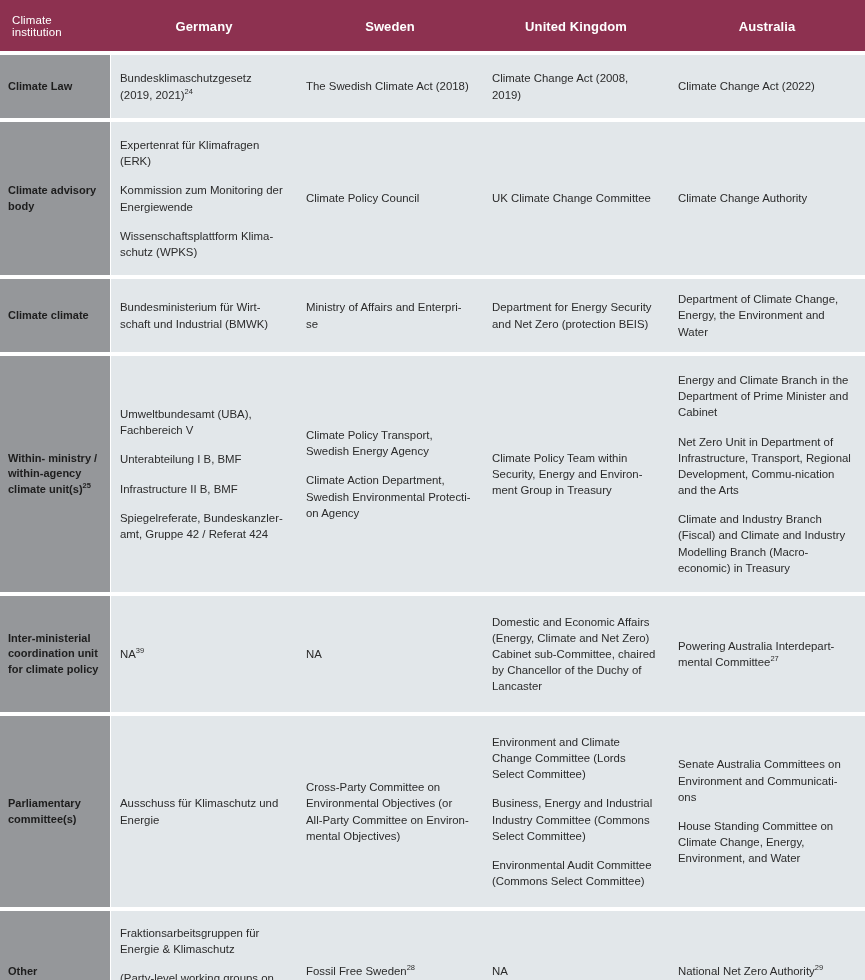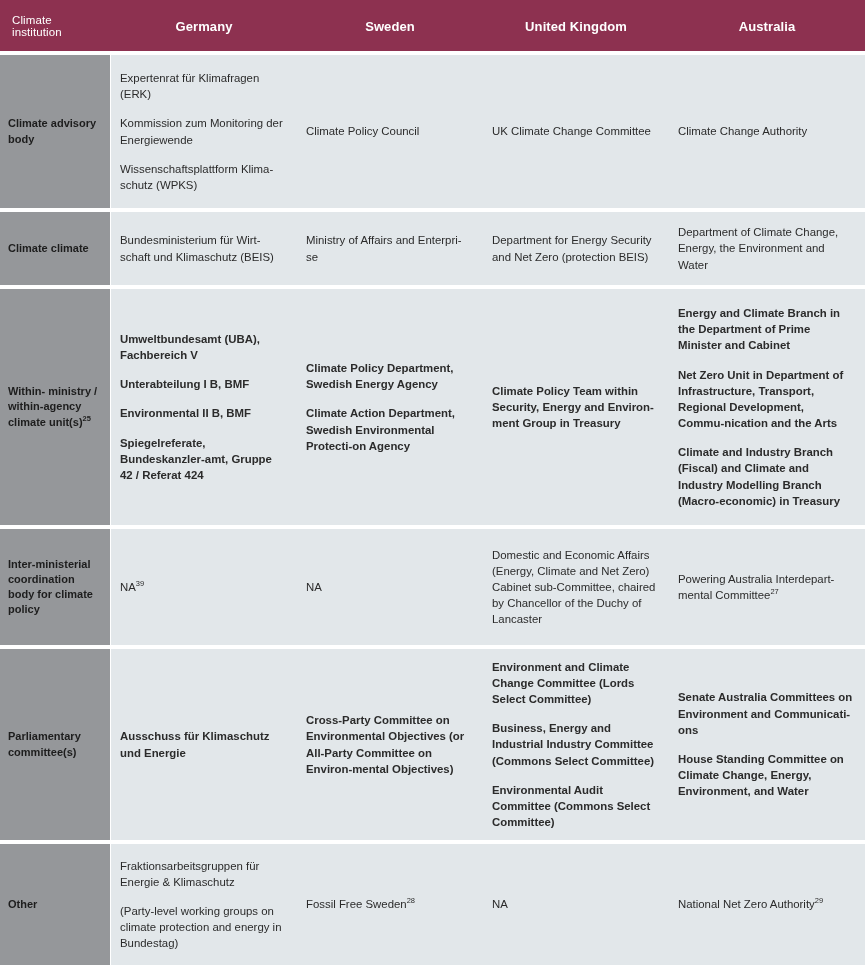--- a/index.html
+++ b/index.html
@@ -82,23 +82,23 @@
   col.c0 { width: 111px; }
   col.c1 { width: 186px; }
   col.c2 { width: 186px; }
   col.c3 { width: 186px; }
   col.c4 { width: 196px; }
 
   
   tr.r-law      td { height: 47px; }
   tr.r-advisory td { height: 137px; }
   tr.r-ministry td { height: 57px; }
-  tr.r-unit     td { height: 220px; font-weight: bold; }
+  tr.r-unit     td { height: 220px; }
   tr.r-inter    td { height: 100px; }
-  tr.r-parl     td { height: 175px; font-weight: bold; }
+  tr.r-parl     td { height: 175px; }
   tr.r-other    td { height: 105px; }
 </style>
 </head>
 <body>
 
 <table id="comparison-table">
   <colgroup>
     <col class="c0">
       <col class="c1">
       <col class="c2">
@@ -108,75 +108,90 @@
   <thead>
     <tr>
       <th class="col-label">Climate institution</th>
       <th>Germany</th>
       <th>Sweden</th>
       <th>United Kingdom</th>
       <th>Australia</th>
     </tr>
   </thead>
   <tbody id="table-body">
+      <tr class="r-law">
+        <td class="row-label">Climate Law</td>
+        <td class="cell">
+          <p>Bundesklimaschutzgesetz (2019, 2021)<sup>24</sup></p>
+        </td>
+        <td class="cell">
+          <p>The Swedish Climate Act (2018)</p>
+        </td>
+        <td class="cell">
+          <p>Climate Change Act (2008, 2019)</p>
+        </td>
+        <td class="cell">
+          <p>Climate Change Act (2022)</p>
+        </td>
+      </tr>
       <tr class="r-advisory">
         <td class="row-label">Climate advisory body</td>
         <td class="cell">
           <p>Expertenrat für Klimafragen (ERK)</p>
           <p>Kommission zum Monitoring der Energiewende</p>
           <p>Wissenschaftsplattform Klima-schutz (WPKS)</p>
         </td>
         <td class="cell">
           <p>Climate Policy Council</p>
         </td>
         <td class="cell">
           <p>UK Climate Change Committee</p>
         </td>
         <td class="cell">
           <p>Climate Change Authority</p>
         </td>
       </tr>
       <tr class="r-ministry">
         <td class="row-label">Climate climate</td>
         <td class="cell">
-          <p>Bundesministerium für Wirt-schaft und Klimaschutz (BEIS)</p>
+          <p>Bundesministerium für Wirt-schaft und Industrial (BMWK)</p>
         </td>
         <td class="cell">
           <p>Ministry of Affairs and Enterpri-se</p>
         </td>
         <td class="cell">
           <p>Department for Energy Security and Net Zero (protection BEIS)</p>
         </td>
         <td class="cell">
           <p>Department of Climate Change, Energy, the Environment and Water</p>
         </td>
       </tr>
       <tr class="r-unit">
         <td class="row-label">Within- ministry / within-agency climate unit(s)<sup>25</sup></td>
         <td class="cell">
           <p>Umweltbundesamt (UBA), Fachbereich V</p>
           <p>Unterabteilung I B, BMF</p>
-          <p>Environmental II B, BMF</p>
+          <p>Infrastructure II B, BMF</p>
           <p>Spiegelreferate, Bundeskanzler-amt, Gruppe 42 / Referat 424</p>
         </td>
         <td class="cell">
-          <p>Climate Policy Department, Swedish Energy Agency</p>
+          <p>Climate Policy Transport, Swedish Energy Agency</p>
           <p>Climate Action Department, Swedish Environmental Protecti-on Agency</p>
         </td>
         <td class="cell">
           <p>Climate Policy Team within Security, Energy and Environ-ment Group in Treasury</p>
         </td>
         <td class="cell">
           <p>Energy and Climate Branch in the Department of Prime Minister and Cabinet</p>
           <p>Net Zero Unit in Department of Infrastructure, Transport, Regional Development, Commu-nication and the Arts</p>
           <p>Climate and Industry Branch (Fiscal) and Climate and Industry Modelling Branch (Macro-economic) in Treasury</p>
         </td>
       </tr>
       <tr class="r-inter">
-        <td class="row-label">Inter-ministerial coordination body for climate policy</td>
+        <td class="row-label">Inter-ministerial coordination unit for climate policy</td>
         <td class="cell">
           <p>NA<sup>39</sup></p>
         </td>
         <td class="cell">
           <p>NA</p>
         </td>
         <td class="cell">
           <p>Domestic and Economic Affairs (Energy, Climate and Net Zero) Cabinet sub-Committee, chaired by Chancellor of the Duchy of Lancaster</p>
         </td>
         <td class="cell">

